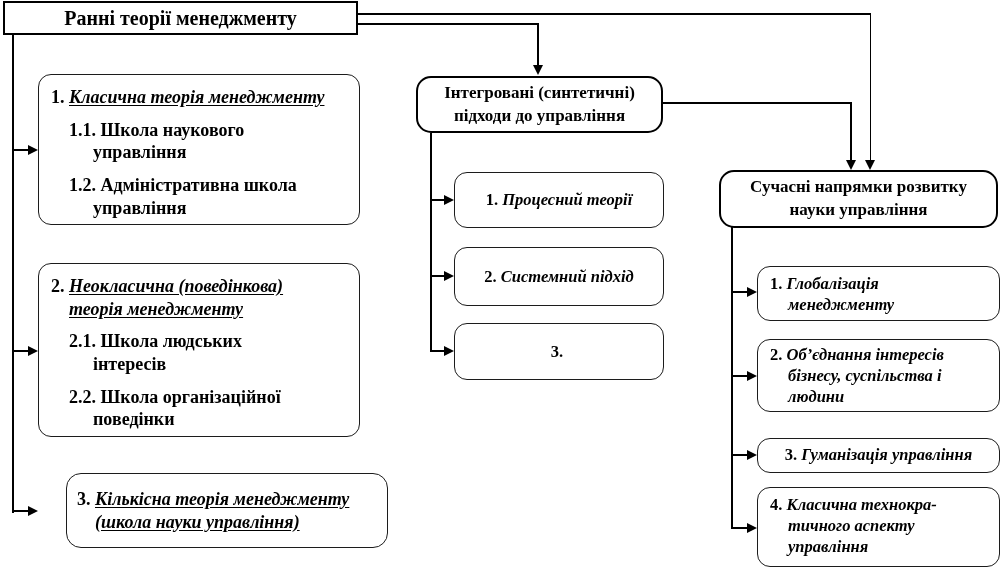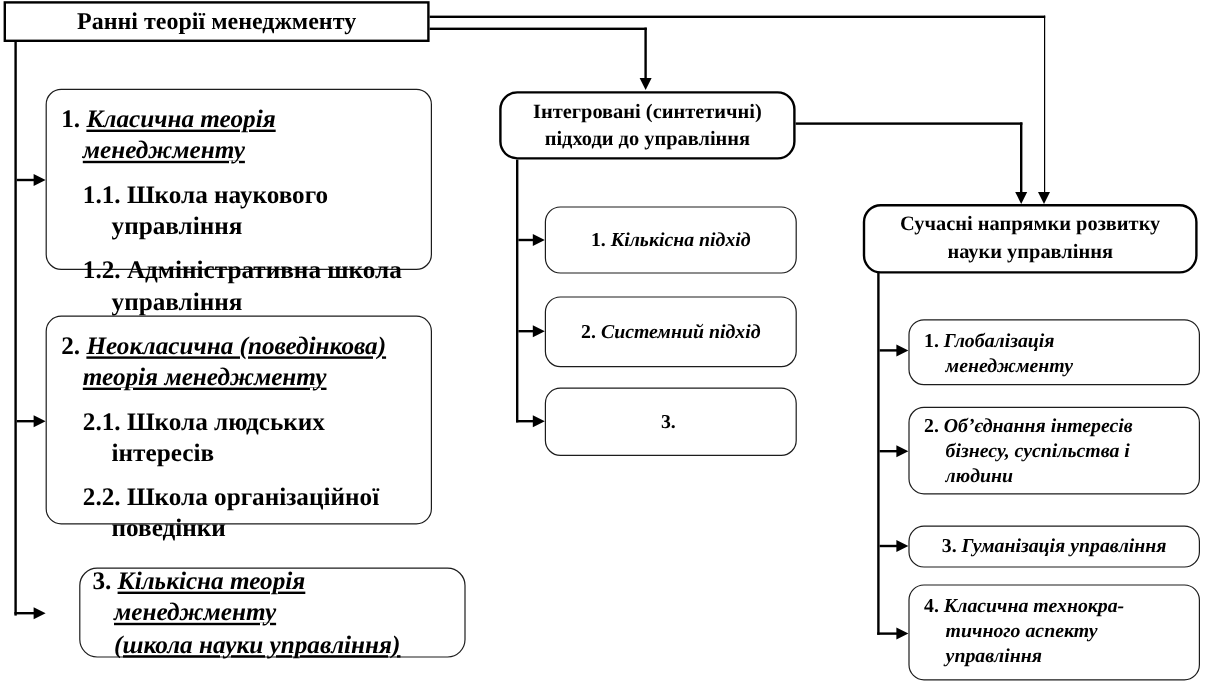--- a/index.html
+++ b/index.html
@@ -22,21 +22,21 @@
   .b  { font-weight:bold; }
   .it { font-style:italic; }
   .iu { font-style:italic; text-decoration:underline; text-underline-offset:2px; }
 
   .center-flex { display:flex; align-items:center; justify-content:center; text-align:center; }
   .col { flex-direction:column;border-radius:15px; }
 
   .root-box { font-size:20px; font-weight:bold; }
   .hdr { font-size:17px; font-weight:bold; line-height:1.35; }
 
-  .lbox { font-size:21px; line-height:1.26; padding:9px 10px 0 12px; }
+  .lbox { font-size:18px; line-height:1.26; padding:9px 10px 0 12px; }
   .lbox .title { padding-left:18px; text-indent:-18px; margin-top:2px; }
   .lbox .item  { margin-left:18px; padding-left:24px; text-indent:-24px; margin-top:10px; }
 
   .mbox  { font-size:16.5px; }
   .rbox  { font-size:16.5px; line-height:1.27; }
   .rtext { padding:7px 8px 0 12px; }
   .hang  { padding-left:30px; text-indent:-18px; }
 </style>
 </head>
 <body>
@@ -117,21 +117,21 @@
 
   <div class="vline" style="left:430px; top:133px; width:2px; height:219px;"></div>
   <div class="hline" style="left:432px; top:199px; width:14px; height:2px;"></div>
   <div class="arr-r" style="left:444px; top:195px;"></div>
   <div class="hline" style="left:432px; top:275px; width:14px; height:2px;"></div>
   <div class="arr-r" style="left:444px; top:271px;"></div>
   <div class="hline" style="left:430px; top:350px; width:16px; height:2px;"></div>
   <div class="arr-r" style="left:444px; top:346px;"></div>
 
   <div class="box round mbox center-flex" style="left:454px; top:172px; width:210px; height:56px;">
-    <span class="b">1.</span>&nbsp;<span class="b it">Кількісна підхід</span>
+    <span class="b">1.</span>&nbsp;<span class="b it">Процесний теорії</span>
   </div>
   <div class="box round mbox center-flex" style="left:454px; top:247px; width:210px; height:59px;">
     <span class="b">2.</span>&nbsp;<span class="b it">Системний підхід</span>
   </div>
   <div class="box round mbox center-flex" style="left:454px; top:323px; width:210px; height:57px;">
     <span class="b">3.</span>&nbsp;
   </div>
 
   <div class="box rect-heavy hdr center-flex col" style="left:719px; top:170px; width:279px; height:58px;">
     <span>Сучасні напрямки розвитку</span>

